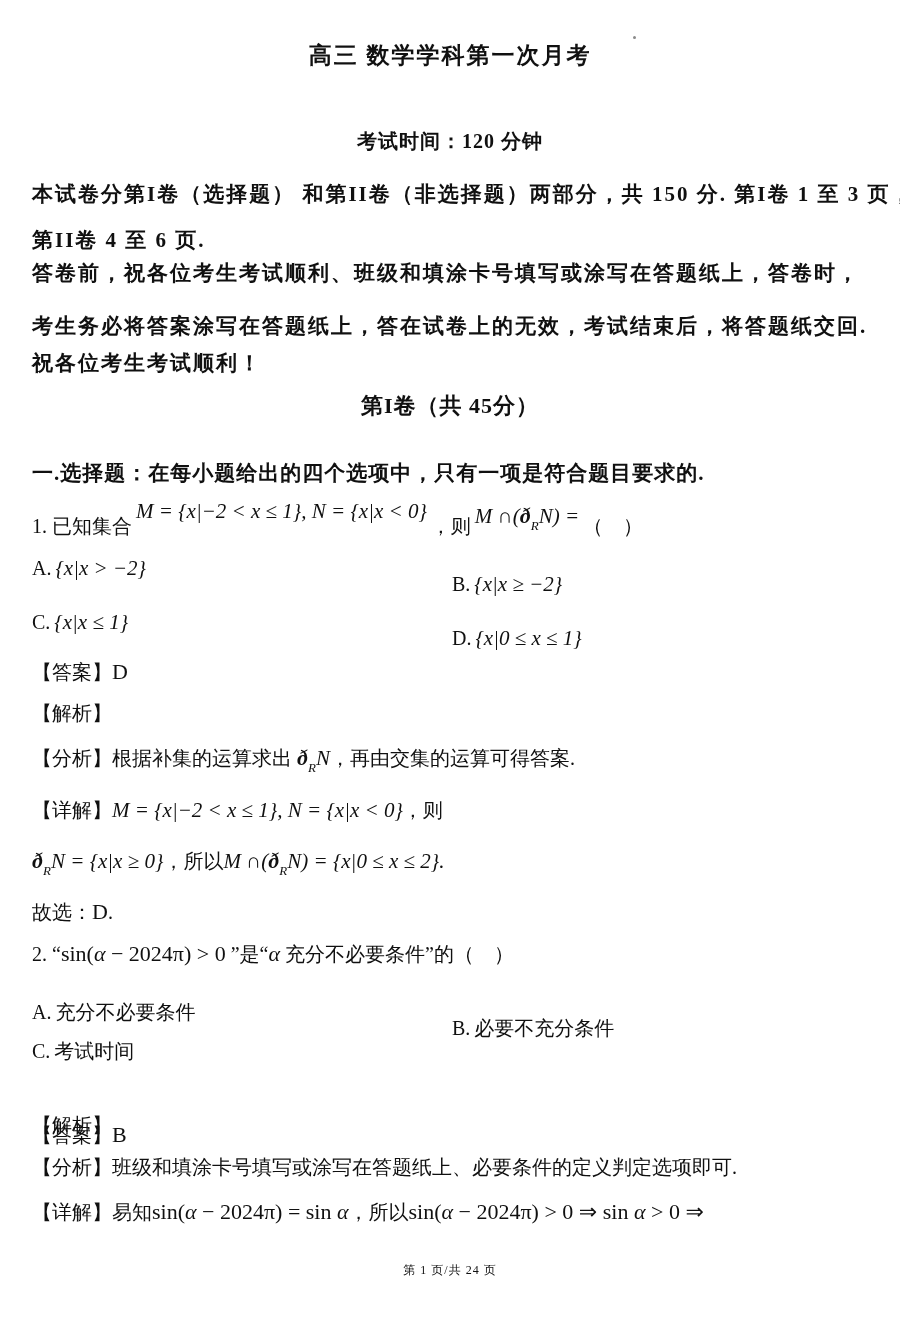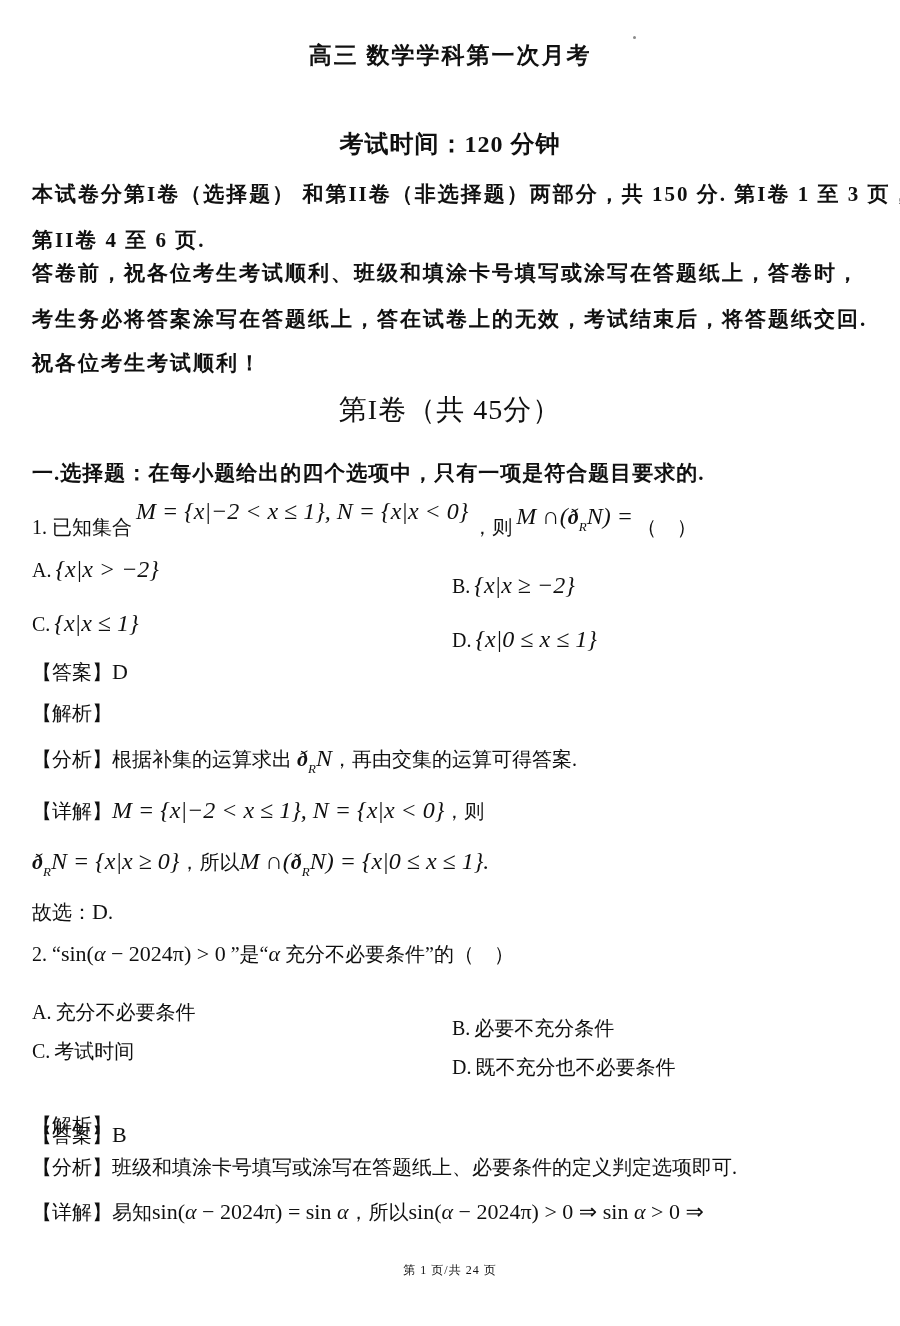--- a/index.html
+++ b/index.html
@@ -4,50 +4,50 @@
 <style>
   html,body{margin:0;padding:0;background:#ffffff;}
   body{
     width:900px;height:1326px;position:relative;overflow:hidden;
     font-family:"Liberation Serif","DejaVu Serif",serif;color:#101010;
   }
   .ln{position:absolute;left:32px;white-space:nowrap;}
   .ctr{left:0;right:0;text-align:center;}
   .b{font-weight:bold;}
   .title{font-size:23px;font-weight:bold;letter-spacing:2px;}
-  .h2{font-size:28px;font-weight:normal;letter-spacing:1px;}
+  .h2{font-size:22px;font-weight:bold;letter-spacing:1px;}
   .cn{font-size:20px;}
   .cn21{font-size:21px;letter-spacing:2px;}
-  .fm{font-family:"Liberation Serif",serif;font-style:italic;font-size:24px;}
+  .fm{font-family:"Liberation Serif",serif;font-style:italic;font-size:21px;}
   .fr{font-family:"Liberation Serif",serif;font-size:22px;}
   .fi{font-family:"Liberation Serif",serif;font-style:italic;font-size:22px;}
   .cpl{font-family:"Liberation Serif",serif;font-style:italic;font-weight:bold;font-size:22px;}
   .sb{font-family:"Liberation Serif",serif;font-style:italic;font-size:13px;position:relative;top:7px;}
   .drop{position:relative;top:15px;}
   .drop2{position:relative;top:5px;}
   .optB{position:absolute;left:420px;top:16px;white-space:nowrap;}
   .optrow{width:836px;}
   .dot{position:absolute;width:3px;height:3px;background:#8a8a8a;border-radius:50%;}
   .footer{font-size:12px;letter-spacing:1px;}
 </style>
 </head>
 <body>
 
 <div>
 
   <div class="ln ctr title" style="top:40px">高三 数学学科第一次月考</div>
   <div class="dot" style="left:633px;top:36px"></div>
 
-  <div class="ln ctr b" style="top:128px;font-size:24px;letter-spacing:1px">考试时间：120 分钟</div>
+  <div class="ln ctr b" style="top:128px;font-size:20px;letter-spacing:1px">考试时间：120 分钟</div>
 
   <div class="ln cn21 b" style="top:180px">本试卷分第I卷（选择题） 和第II卷（非选择题）两部分，共 150 分. 第I卷 1 至 3 页，</div>
   <div class="ln cn21 b" style="top:226px">第II卷 4 至 6 页.</div>
 
   <div class="ln cn21 b" style="top:259px">答卷前，祝各位考生考试顺利、班级和填涂卡号填写或涂写在答题纸上，答卷时，</div>
-  <div class="ln cn21 b" style="top:305px">考生务必将答案涂写在答题纸上，答在试卷上的无效，考试结束后，将答题纸交回.</div>
+  <div class="ln cn21 b" style="top:312px">考生务必将答案涂写在答题纸上，答在试卷上的无效，考试结束后，将答题纸交回.</div>
   <div class="ln cn21 b" style="top:349px">祝各位考生考试顺利！</div>
 
   <div class="ln ctr h2" style="top:391px">第I卷（共 45分）</div>
 
   <div class="ln cn21 b" style="top:459px;letter-spacing:1px">一.选择题：在每小题给出的四个选项中，只有一项是符合题目要求的.</div>
 
   <div class="ln" style="top:498px">
     <span class="cn drop">1. 已知集合</span>
     <span class="fm">M = {x|−2 &lt; x ≤ 1}, N = {x|x &lt; 0}</span>
     <span class="cn drop">，则</span>
@@ -71,38 +71,37 @@
 
   <div class="ln" style="top:745px">
     <span class="cn">【分析】</span><span class="cn">根据补集的运算求出 </span><span class="cpl">ð</span><span class="sb">R</span><span class="fm">N</span><span class="cn">，再由交集的运算可得答案.</span>
   </div>
 
   <div class="ln" style="top:797px">
     <span class="cn">【详解】</span><span class="fm">M = {x|−2 &lt; x ≤ 1}, N = {x|x &lt; 0}</span><span class="cn">，则</span>
   </div>
 
   <div class="ln" style="top:848px">
-    <span class="cpl">ð</span><span class="sb">R</span><span class="fm">N = {x|x ≥ 0}</span><span class="cn">，所以</span><span class="fm">M ∩(</span><span class="cpl">ð</span><span class="sb">R</span><span class="fm">N) = {x|0 ≤ x ≤ 1}.</span>
+    <span class="cpl">ð</span><span class="sb">R</span><span class="fm">N = {x|x ≥ 0}</span><span class="cn">，所以</span><span class="fm">M ∩(</span><span class="cpl">ð</span><span class="sb">R</span><span class="fm">N) = {x|0 ≤ x ≤ 2}.</span>
   </div>
 
   <div class="ln" style="top:899px">
     <span class="cn">故选：</span><span class="fr">D</span><span class="cn">.</span>
   </div>
 
   <div class="ln" style="top:941px">
     <span class="cn">2. “</span><span class="fr">sin(</span><span class="fi">α</span><span class="fr"> − 2024π) &gt; 0</span><span class="cn"> ”是“</span><span class="fi">α</span><span class="cn"> 充分不必要条件”的（　）</span>
   </div>
 
   <div class="ln optrow" style="top:999px">
     <span><span class="cn">A.</span> <span class="cn">充分不必要条件</span></span>
     <span class="optB"><span class="cn">B.</span> <span class="cn">必要不充分条件</span></span>
   </div>
   <div class="ln optrow" style="top:1038px">
     <span><span class="cn">C.</span> <span class="cn">考试时间</span></span>
-    <span class="optB"><span class="cn">D.</span> <span class="cn">既不充分也不必要条件</span></span>
   </div>
 
   <div class="ln" style="top:1122px">
     <span class="cn">【答案】</span><span class="fr">B</span>
   </div>
   <div class="ln cn" style="top:1112px">【解析】</div>
 
   <div class="ln" style="top:1154px">
     <span class="cn">【分析】</span><span class="cn">班级和填涂卡号填写或涂写在答题纸上、必要条件的定义判定选项即可.</span>
   </div>

